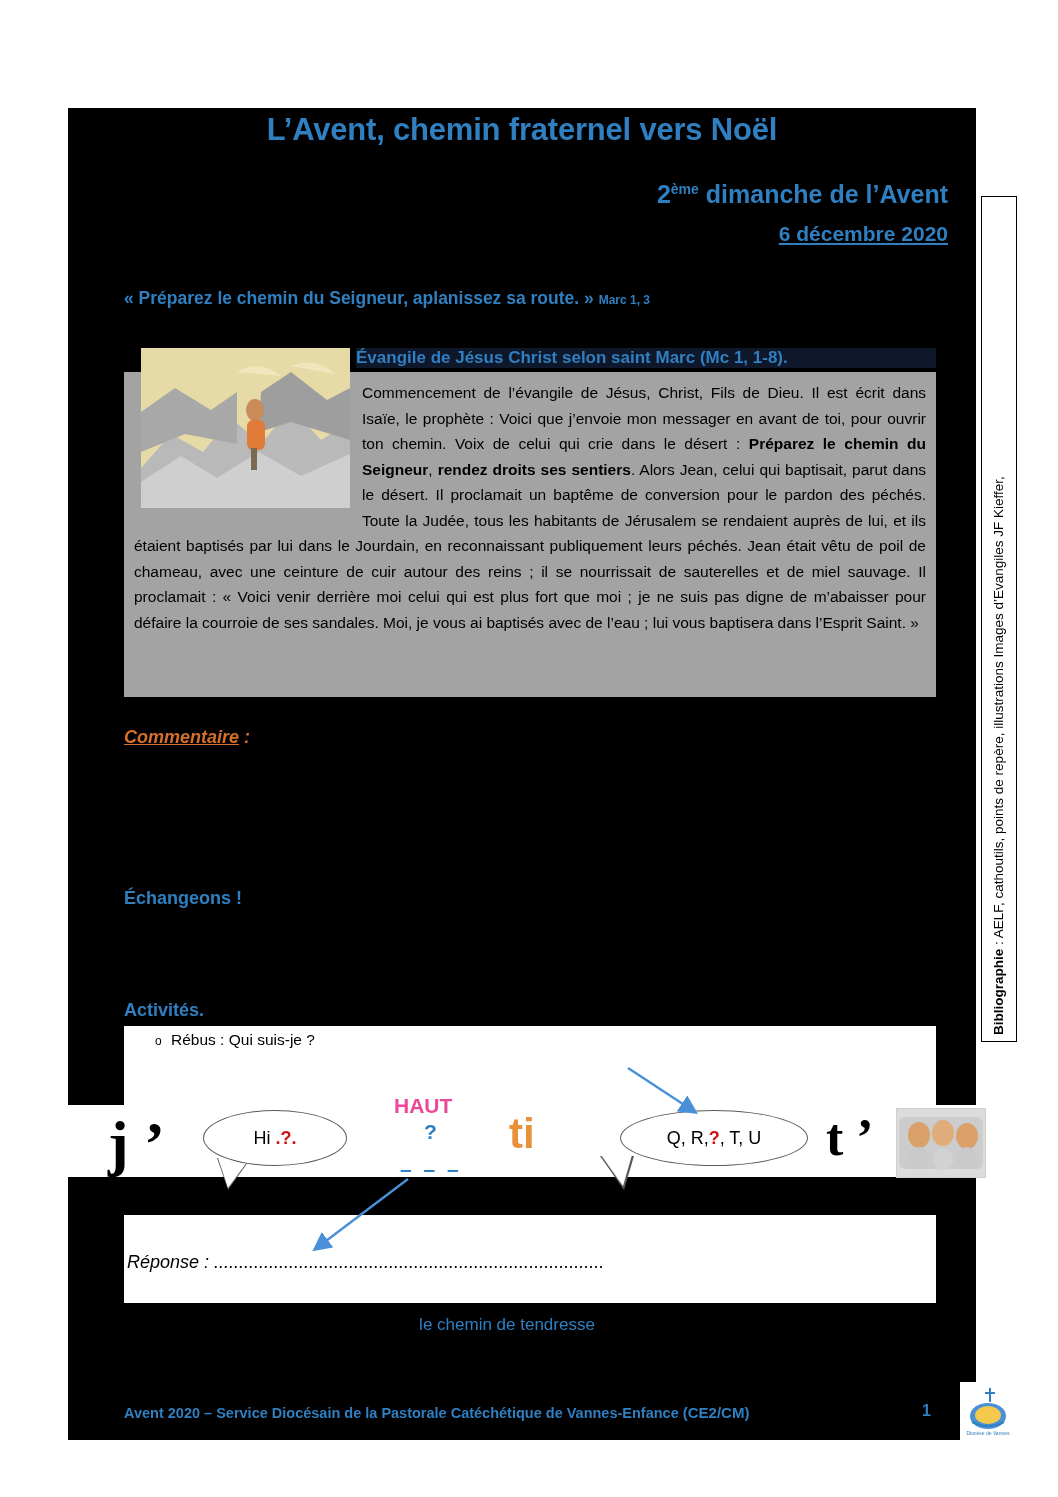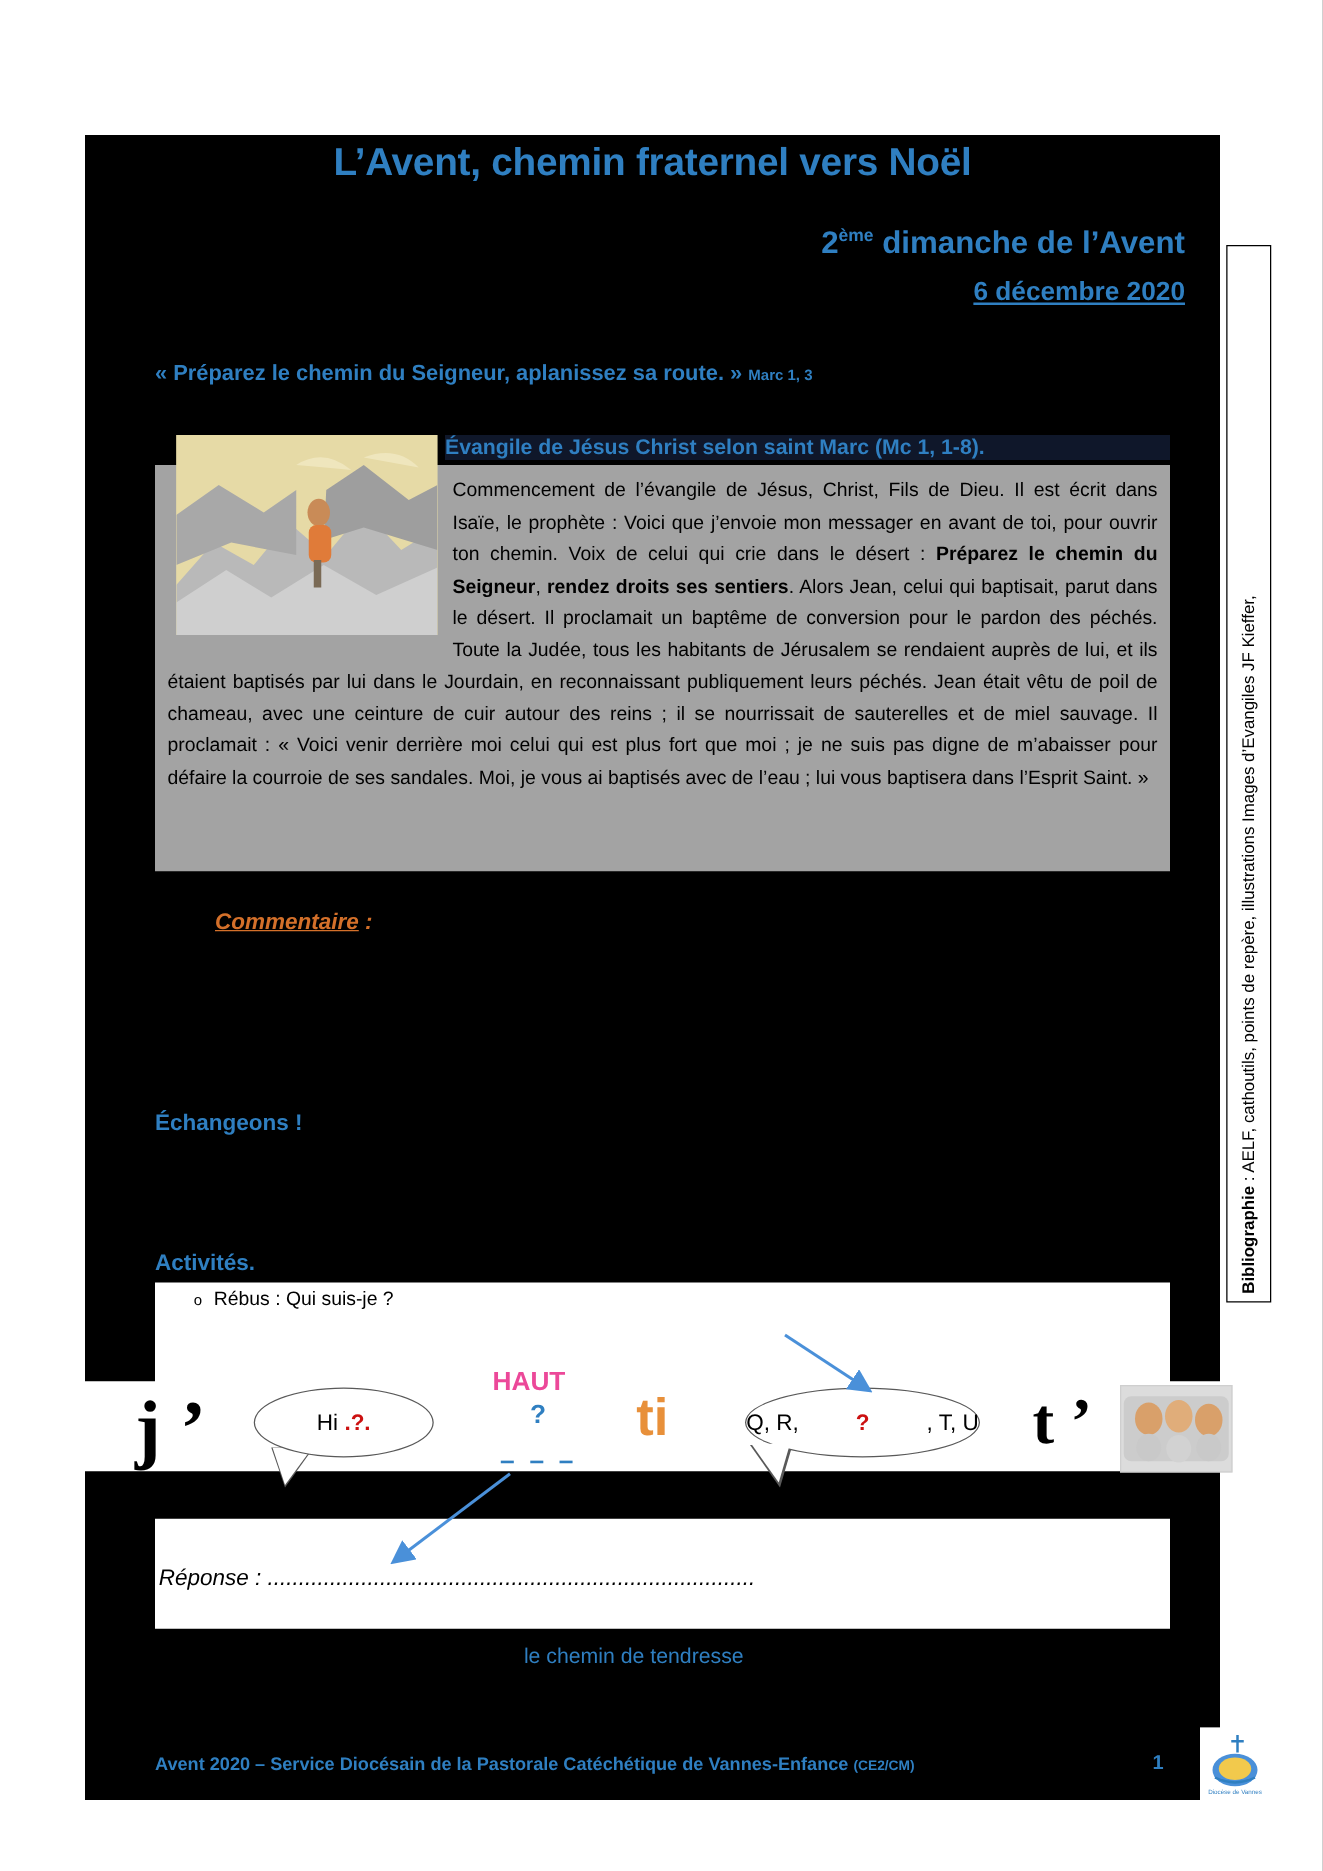--- a/index.html
+++ b/index.html
@@ -114,21 +114,21 @@
 
   .commentaire {
     position: absolute;
     left: 124px;
     top: 727px;
     color: #d4702a;
     font-size: 18px;
     font-weight: bold;
     font-style: italic;
   }
-  .commentaire u { text-decoration: underline; margin-left: 48px; }
+  .commentaire u { text-decoration: underline; }
   .commentaire .colon { color: #d4702a; font-style: italic; }
 
   .echangeons {
     position: absolute;
     left: 124px;
     top: 888px;
     color: #2f7fc1;
     font-size: 18px;
     font-weight: bold;
   }
@@ -248,25 +248,24 @@
     color: #000;
     font-size: 18px;
   }
   .bubble1 {
     left: 203px;
     top: 1110px;
     width: 142px;
     height: 54px;
   }
   .bubble2 {
-    left: 596px;
+    left: 620px;
     top: 1110px;
     width: 186px;
     height: 54px;
-    justify-content: space-between;
   }
   .bubble .q { color: #cc1111; font-weight: bold; }
   .tail {
     position: absolute;
     width: 0; height: 0;
   }
   .tail1 {
     left: 218px;
     top: 1158px;
     border-left: 10px solid transparent;
@@ -328,21 +327,21 @@
   
   .footer {
     position: absolute;
     left: 124px;
     top: 1404px;
     color: #2f7fc1;
     font-size: 14.5px;
     font-weight: bold;
   }
   .footer .small {
-    font-size: 11px;
+    font-size: 15px;
     text-align: center;
   }
   .pagenum {
     position: absolute;
     left: 922px;
     top: 1402px;
     color: #2f7fc1;
     font-size: 16px;
     font-weight: bold;
   }

